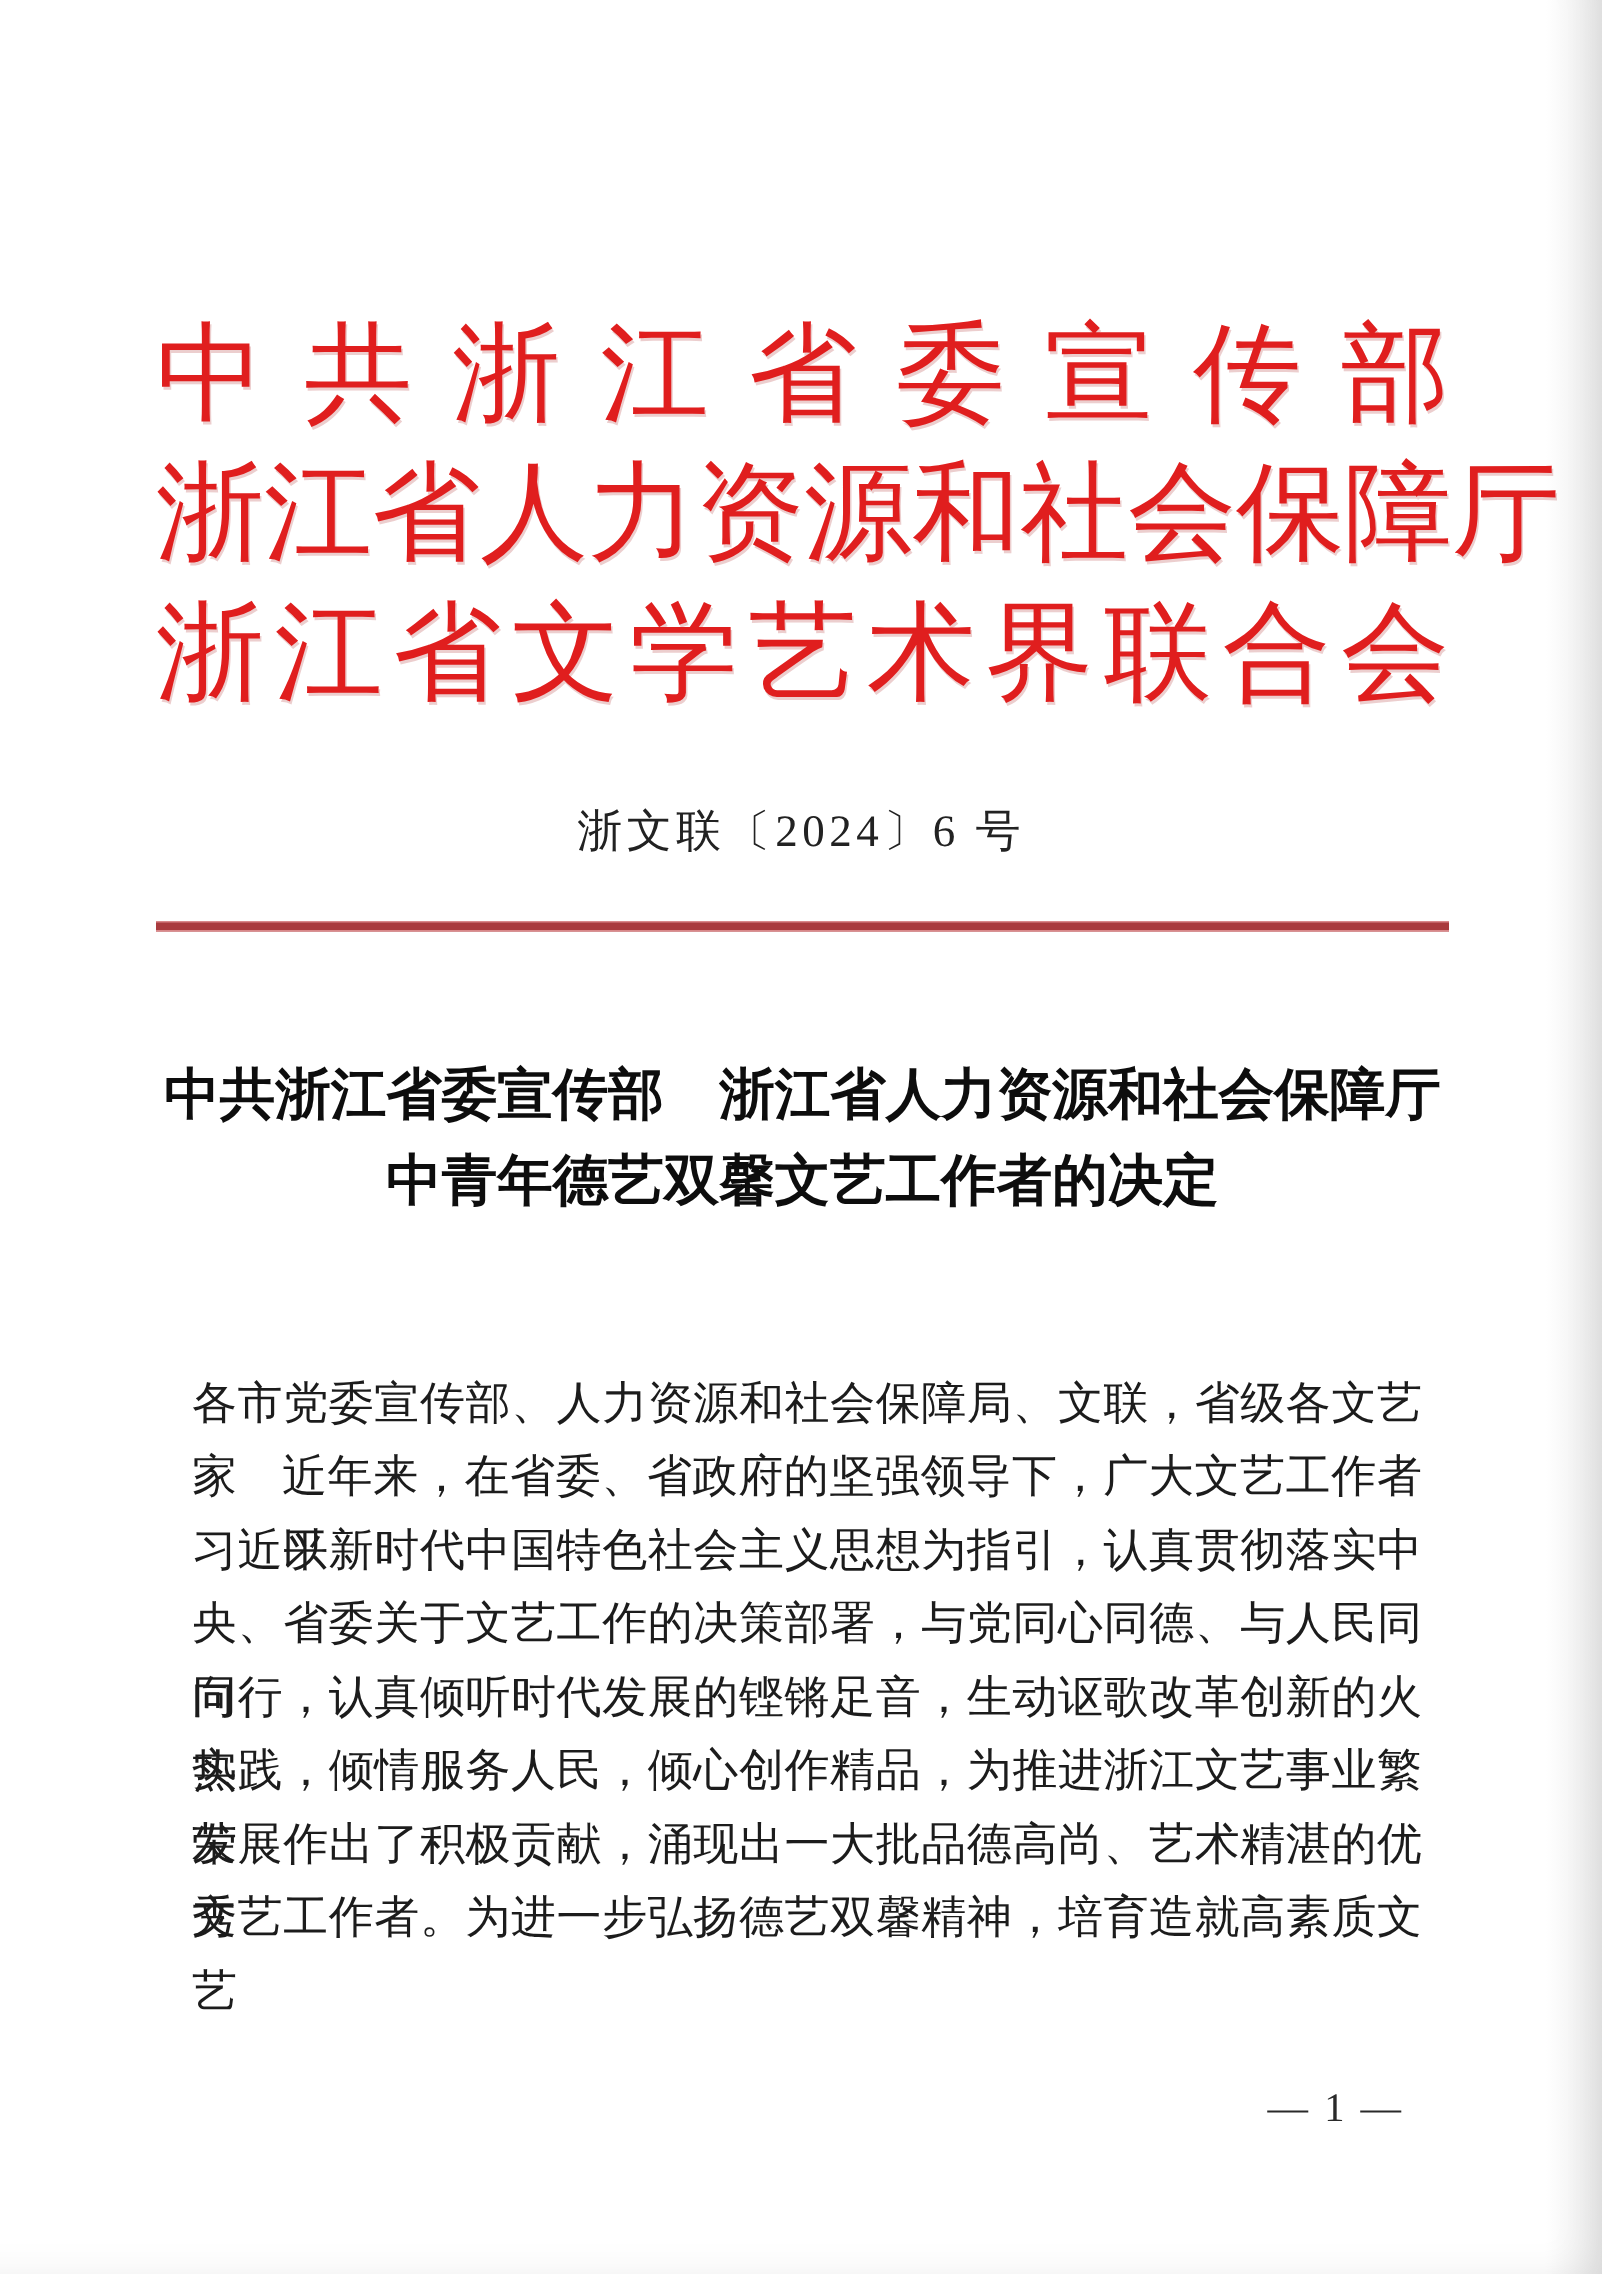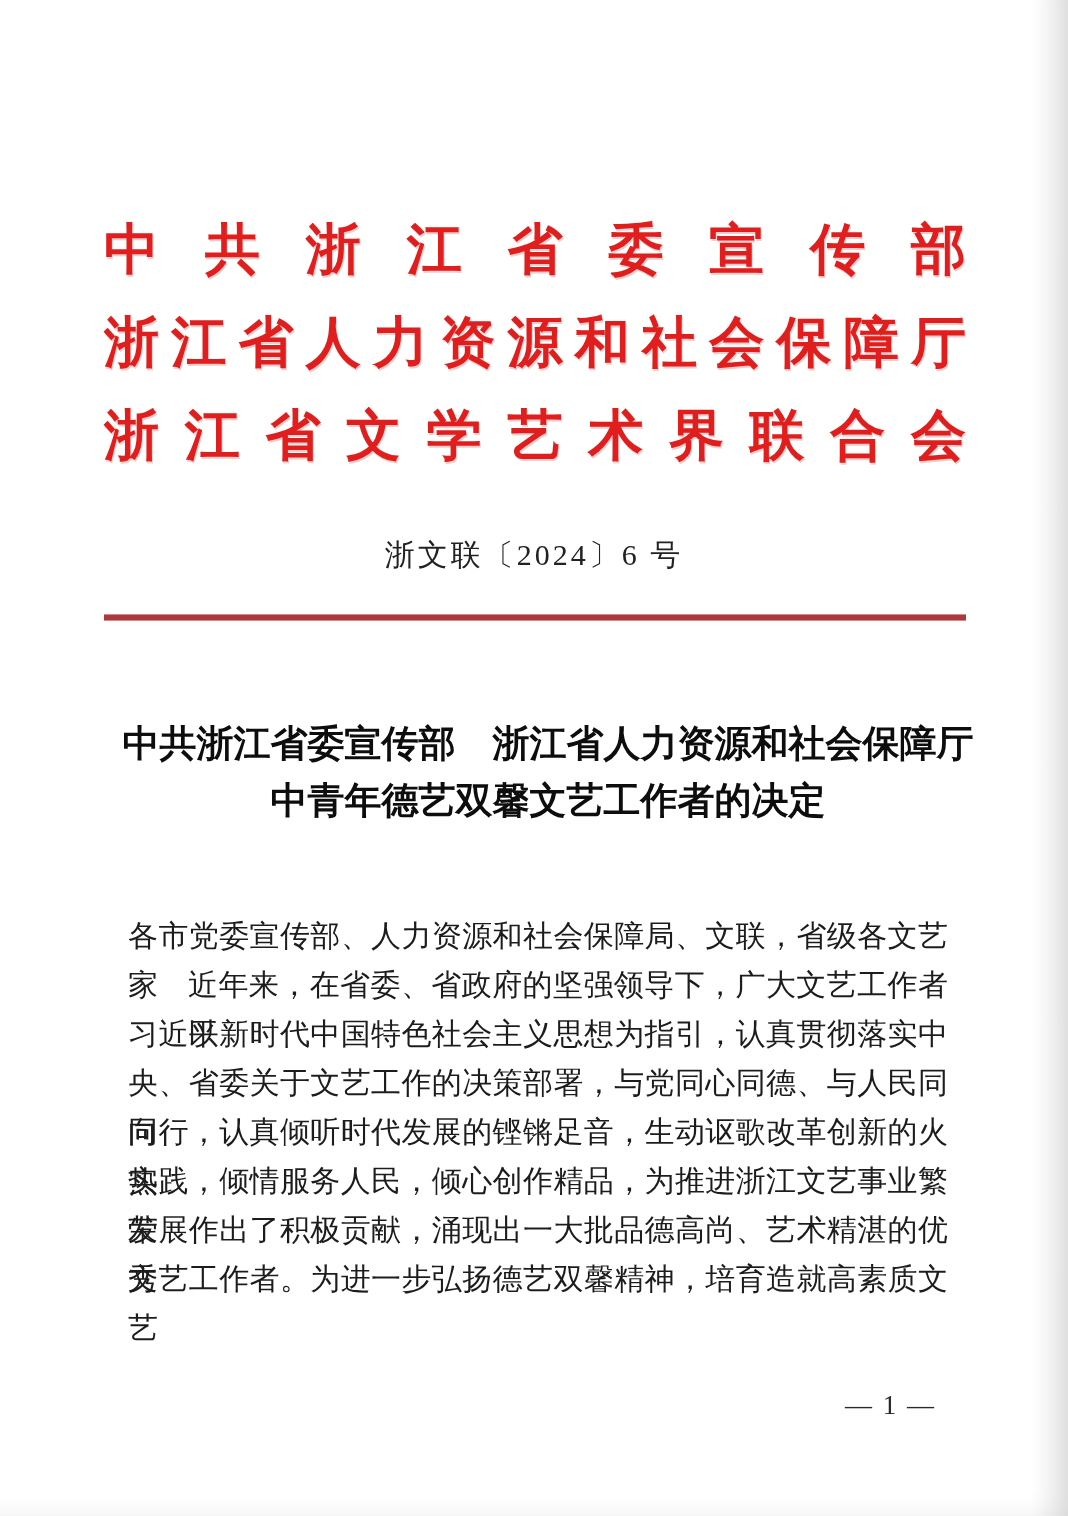--- a/index.html
+++ b/index.html
@@ -17,23 +17,23 @@
   }
 
   
   .letterhead {
     position: absolute;
     top: 203px; left: 104px; width: 862px;
   }
   .org-line {
     display: block;
     width: 100%;
-    font-size: 55px;
+    font-size: 72px;
     line-height: 93px;
-    font-weight: bold;
+    font-weight: normal;
     color: #e01e1e;
     text-align: justify;
     text-align-last: justify;
     text-shadow: 1px 2px 0 rgba(180,60,60,0.25);
     white-space: nowrap;
   }
 
   
   .doc-number {
     position: absolute;
@@ -51,21 +51,21 @@
     top: 614px; left: 104px; width: 862px; height: 5px;
     background: #a93b3e;
     border-top: 1px solid #d9888a;
     border-bottom: 1px solid #d9888a;
   }
 
   
   .doc-title {
     position: absolute;
     top: 702px; left: 104px; width: 862px;
-    margin: 13px;
+    margin: 0;
     text-align: center;
     font-size: 37px;
     font-weight: bold;
     color: #0d0d0d;
     line-height: 57px;
   }
   .t-line { display: block; white-space: nowrap; }
 
   
   .doc-body {

